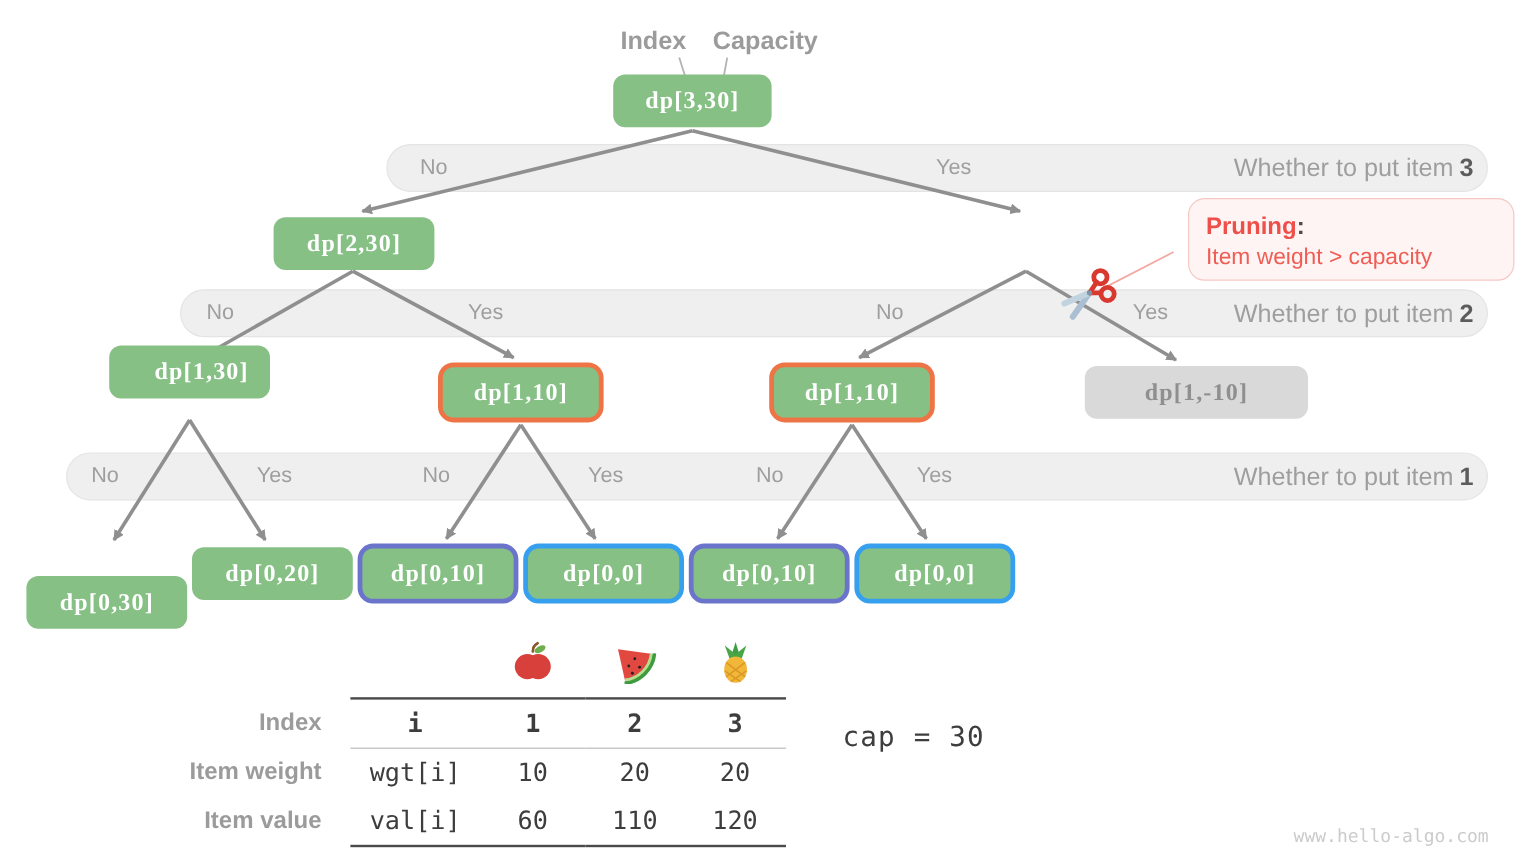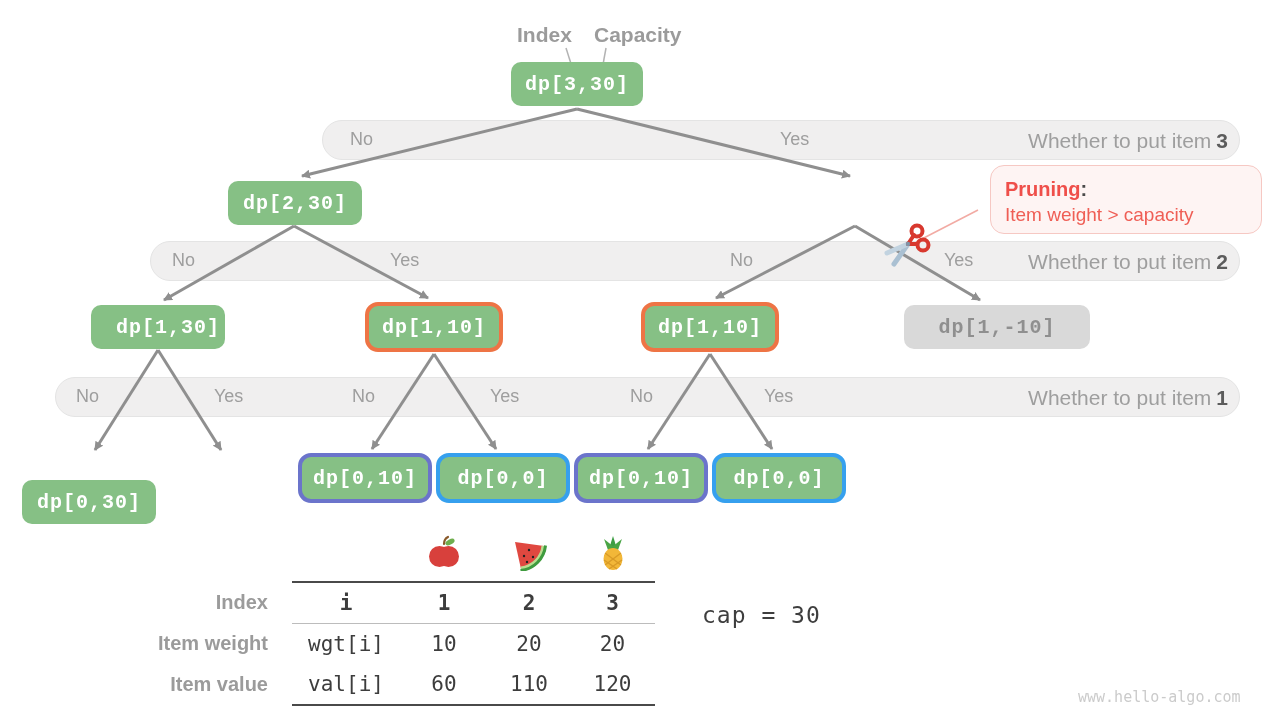--- a/index.html
+++ b/index.html
@@ -20,21 +20,21 @@
   }
   .band-question b { color:#5c5c5c; font-weight:bold; margin-left:5px; }
   .top-label {
     position:absolute; z-index:3; font-size:21px; font-weight:bold; color:#9b9b9b;
   }
   .edges { position:absolute; left:0; top:0; z-index:2; pointer-events:none; }
   .overlay { position:absolute; left:0; top:0; z-index:5; pointer-events:none; }
   .node {
     position:absolute; z-index:3; height:44px; width:134px;
     background:#86c085; border-radius:10px; color:#ffffff;
-    font-family:Liberation Mono, monospace; font-weight:bold; font-size:20px;
+    font-family:Liberation Serif, serif; font-weight:bold; font-size:20px;
     letter-spacing:1px; display:flex; align-items:center; justify-content:center;
   }
   .node.bordered { height:50px; border:4px solid transparent; border-radius:13px; }
   .node.orange-border { border-color:#ee7445; }
   .node.purple-border { border-color:#6b74cb; }
   .node.blue-border  { border-color:#36a0ee; }
   .node.gray { background:#d9d9d9; color:#8f8f8f; width:186px; }
   .pruning {
     position:absolute; z-index:4; left:990px; top:153px; width:272px; height:69px;
     background:#fef4f3; border:1.5px solid #f6c8c3; border-radius:14px;
@@ -129,25 +129,26 @@
   <div class="band-label" style="left:352px; top:374px;">No</div>
   <div class="band-label" style="left:490px; top:374px;">Yes</div>
   <div class="band-label" style="left:630px; top:374px;">No</div>
   <div class="band-label" style="left:764px; top:374px;">Yes</div>
   <div class="band-question" style="top:374px;">
     <span>Whether to put item</span><b>1</b>
   </div>
 
   <div class="node" style="left:511px; top:50px; width:132px;">dp[3,30]</div>
   <div class="node" style="left:228px; top:169px;">dp[2,30]</div>
-  <div class="node" style="left:91px; top:293px;padding-left:20px;">dp[1,30]</div>
+  <div class="node" style="left:91px; top:276px;padding-left:20px;">dp[1,30]</div>
   <div class="node bordered orange-border" style="left:365px; top:290px; width:138px;">dp[1,10]</div>
   <div class="node bordered orange-border" style="left:641px; top:290px; width:138px;">dp[1,10]</div>
   <div class="node gray" style="left:904px; top:293px;">dp[1,-10]</div>
   <div class="node" style="left:22px;  top:468px;">dp[0,30]</div>
+  <div class="node" style="left:160px; top:444px;">dp[0,20]</div>
   <div class="node bordered purple-border" style="left:298px; top:441px;">dp[0,10]</div>
   <div class="node bordered blue-border" style="left:436px; top:441px;">dp[0,0]</div>
   <div class="node bordered purple-border" style="left:574px; top:441px;">dp[0,10]</div>
   <div class="node bordered blue-border" style="left:712px; top:441px;">dp[0,0]</div>
 
   <div class="pruning">
     <div class="t1"><span class="red">Pruning</span><span class="colon">:</span></div>
     <div class="t2">Item weight &gt; capacity</div>
   </div>
 

